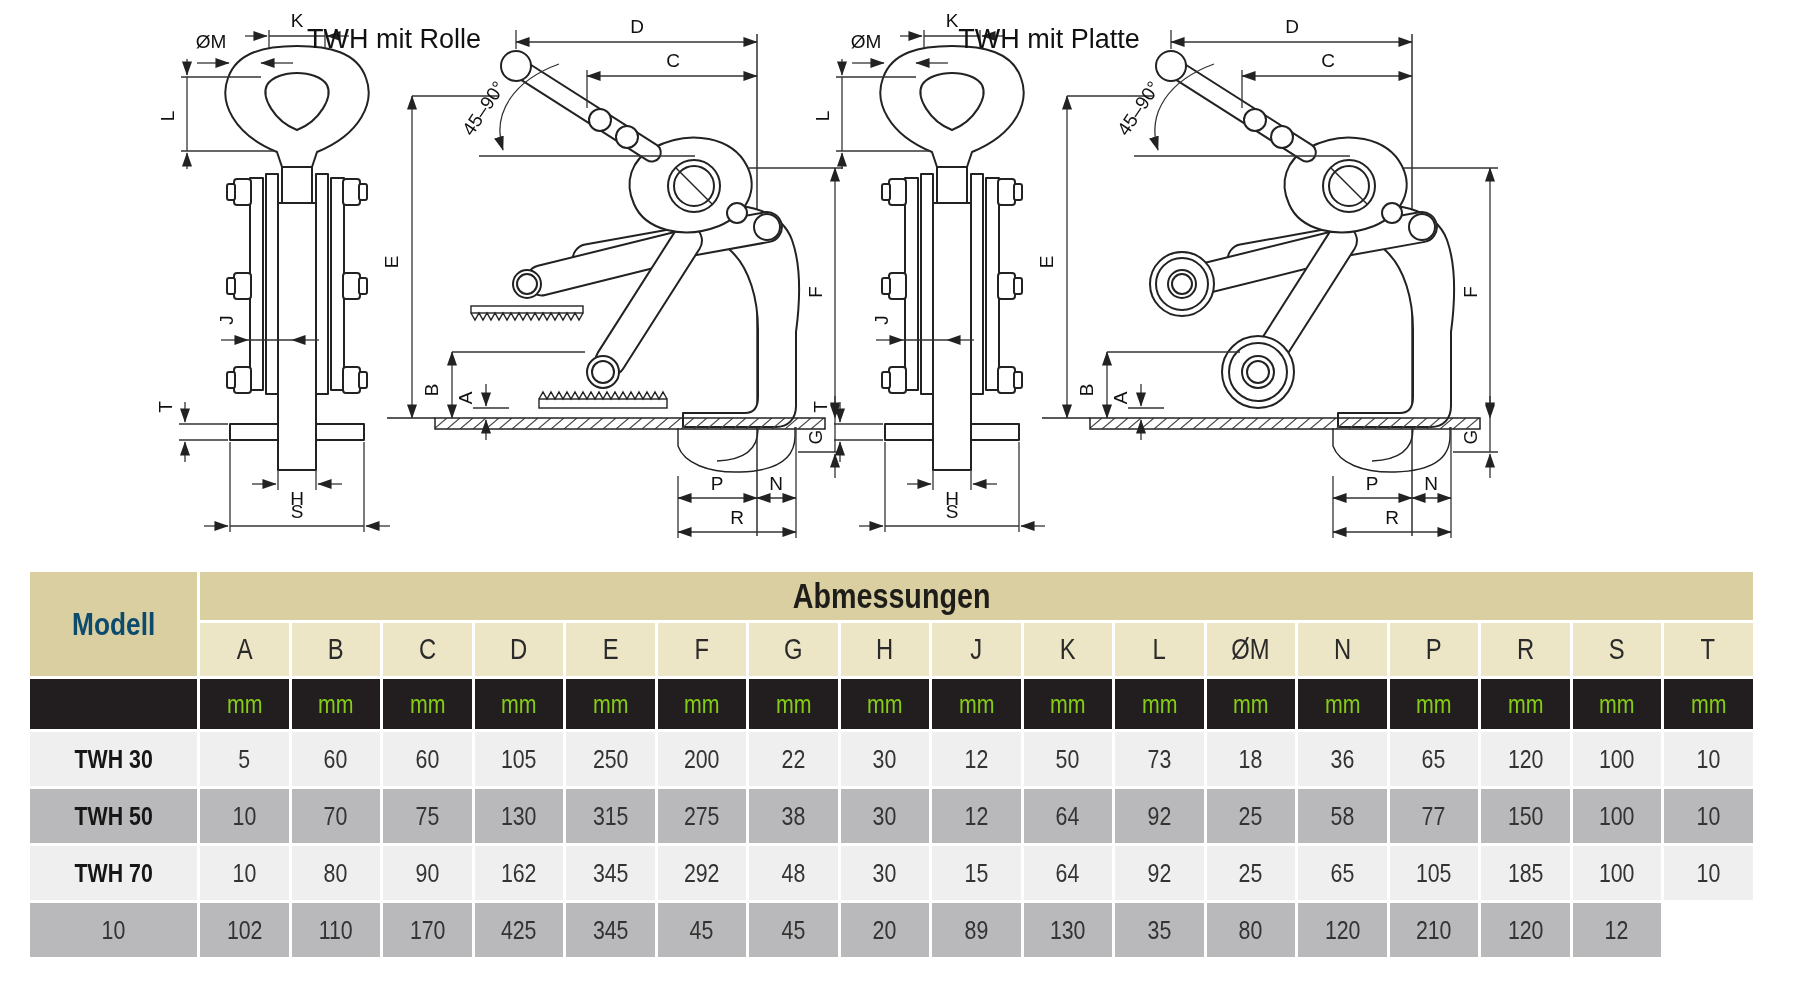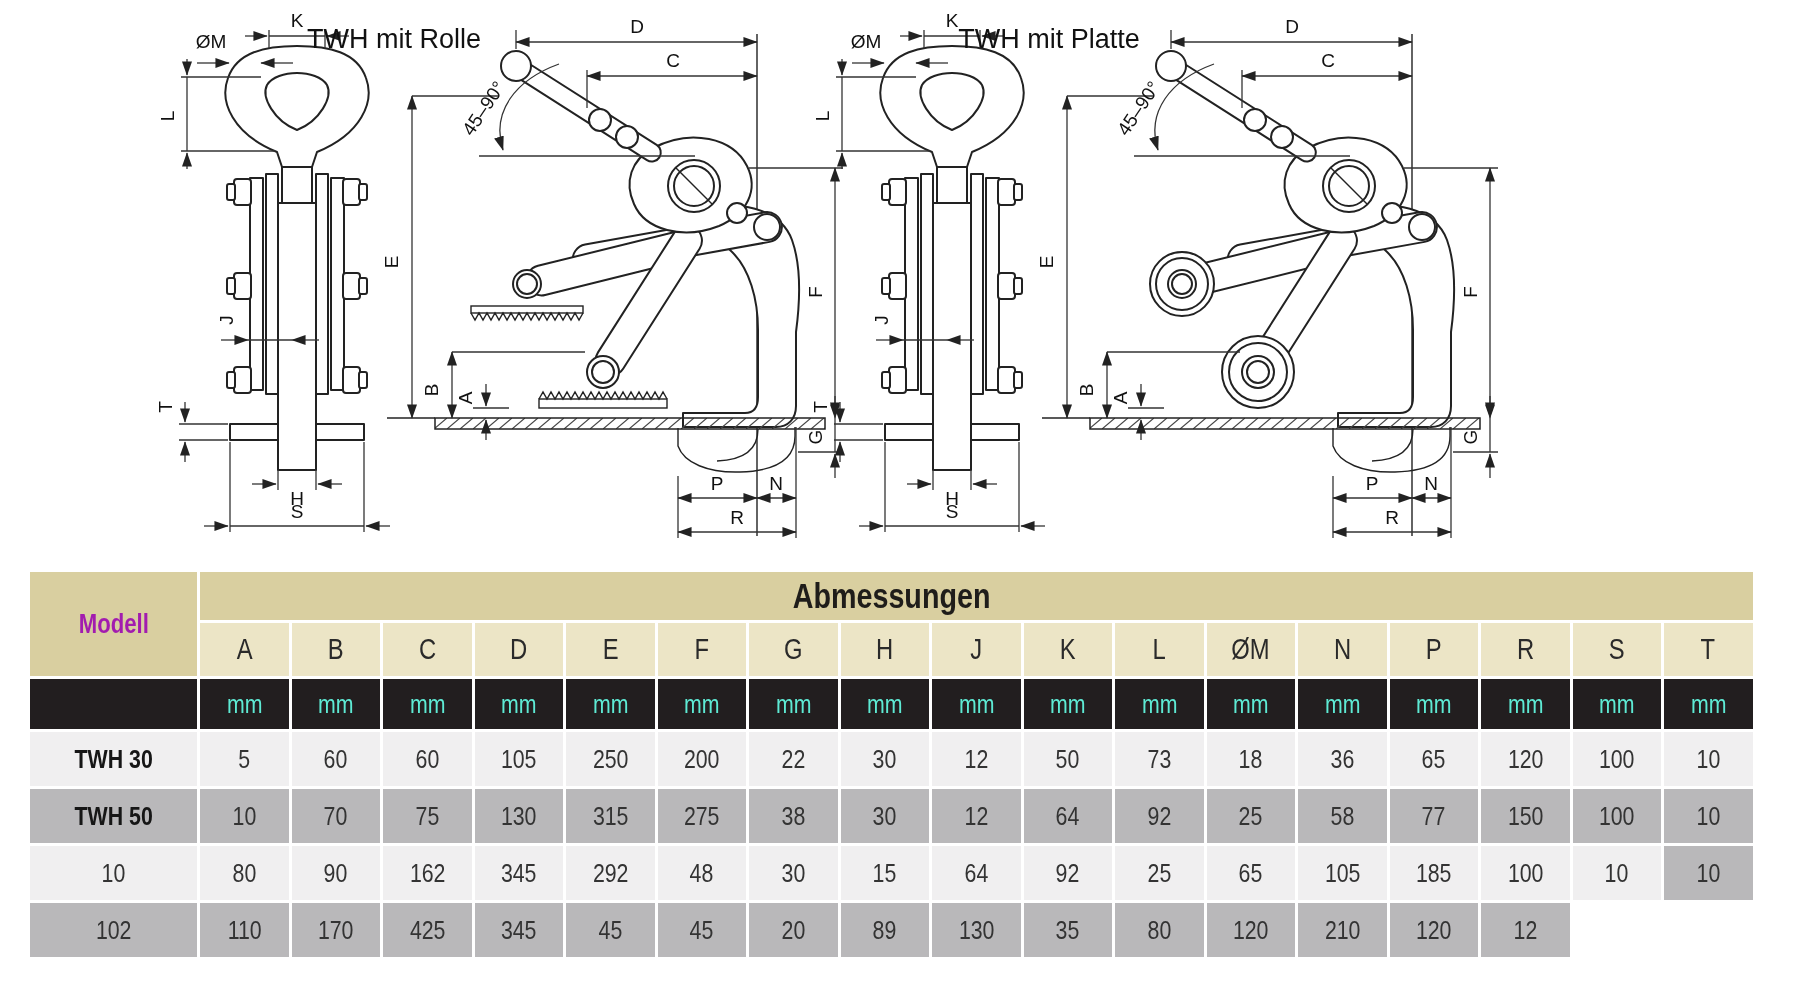--- a/index.html
+++ b/index.html
@@ -18,24 +18,24 @@
   
   .dim-table{
     position:absolute;left:30px;top:572px;
     display:grid;
     grid-template-columns:167px repeat(17,88.5px);
     grid-template-rows:48px 53px 50px 54px 54px 54px 54px;
     gap:3px;
   }
   .cell{display:flex;align-items:center;justify-content:center;}
   .cond{display:inline-block;transform:scaleX(.82);white-space:nowrap;}
-  .modell-hd{grid-column:1;grid-row:1/3;background:#d9cfa0;font-weight:bold;font-size:27px;color:#a21caf;}
+  .modell-hd{grid-column:1;grid-row:1/3;background:#d9cfa0;font-weight:bold;font-size:32px;color:#0c4a6e;}
   .abm-hd{grid-column:2/19;grid-row:1;background:#d9cfa0;font-weight:bold;font-size:35px;color:#1f1d1a;padding-right:170px;box-sizing:border-box;}
   .letter-hd{grid-row:2;background:#ece5c6;font-size:29px;color:#2a2a2a;}
-  .unit-cell{grid-row:3;background:#221e1f;color:#5eead4;font-size:26px;}
+  .unit-cell{grid-row:3;background:#221e1f;color:#84cc16;font-size:26px;}
   .model-cell{font-weight:bold;font-size:26px;color:#161616;}
   .val-cell{font-size:26px;color:#333333;}
   .row-light{background:#f0eff0;}
   .row-dark{background:#b9b8ba;align-items:center;}
 </style>
 </head>
 <body>
 
 <div class="stage">
 
@@ -432,20 +432,23 @@
     <div class="cell row-dark val-cell">
         <span class="cond">150</span>
       </div>
     <div class="cell row-dark val-cell">
         <span class="cond">100</span>
       </div>
     <div class="cell row-dark val-cell">
         <span class="cond">10</span>
       </div>
 
+    <div class="cell row-light model-cell">
+        <span class="cond">TWH 70</span>
+      </div>
     <div class="cell row-light val-cell">
         <span class="cond">10</span>
       </div>
     <div class="cell row-light val-cell">
         <span class="cond">80</span>
       </div>
     <div class="cell row-light val-cell">
         <span class="cond">90</span>
       </div>
     <div class="cell row-light val-cell">

